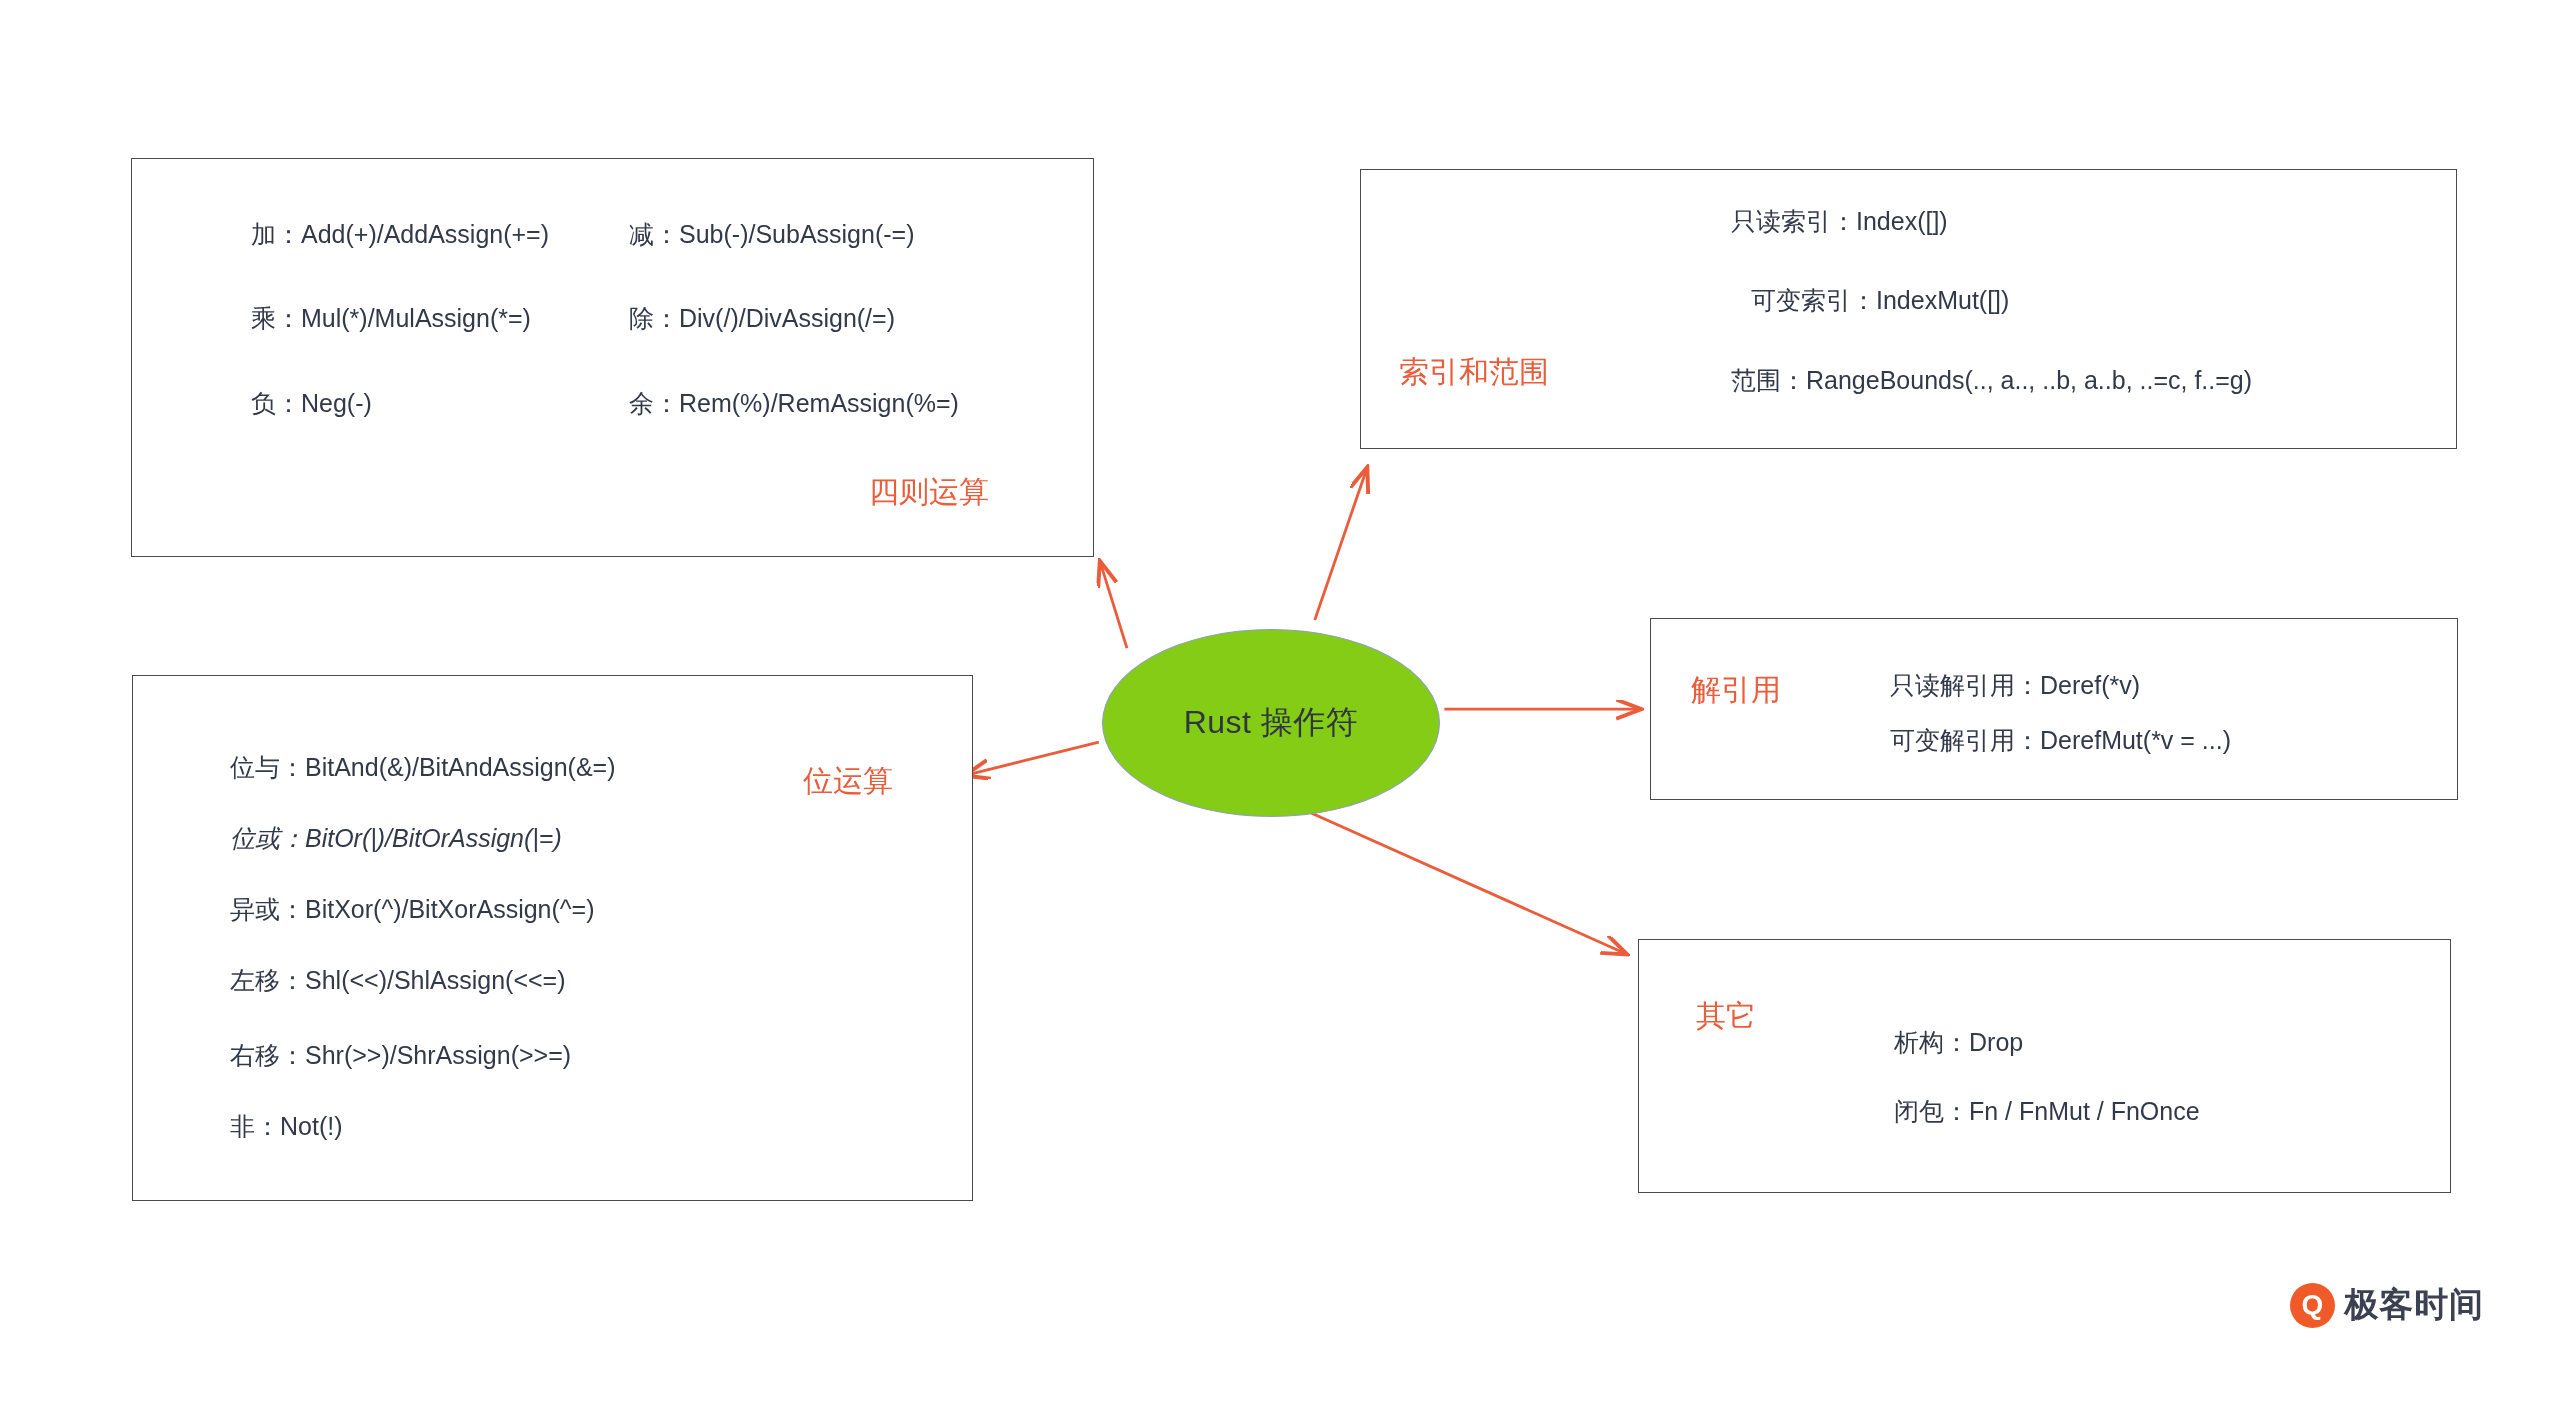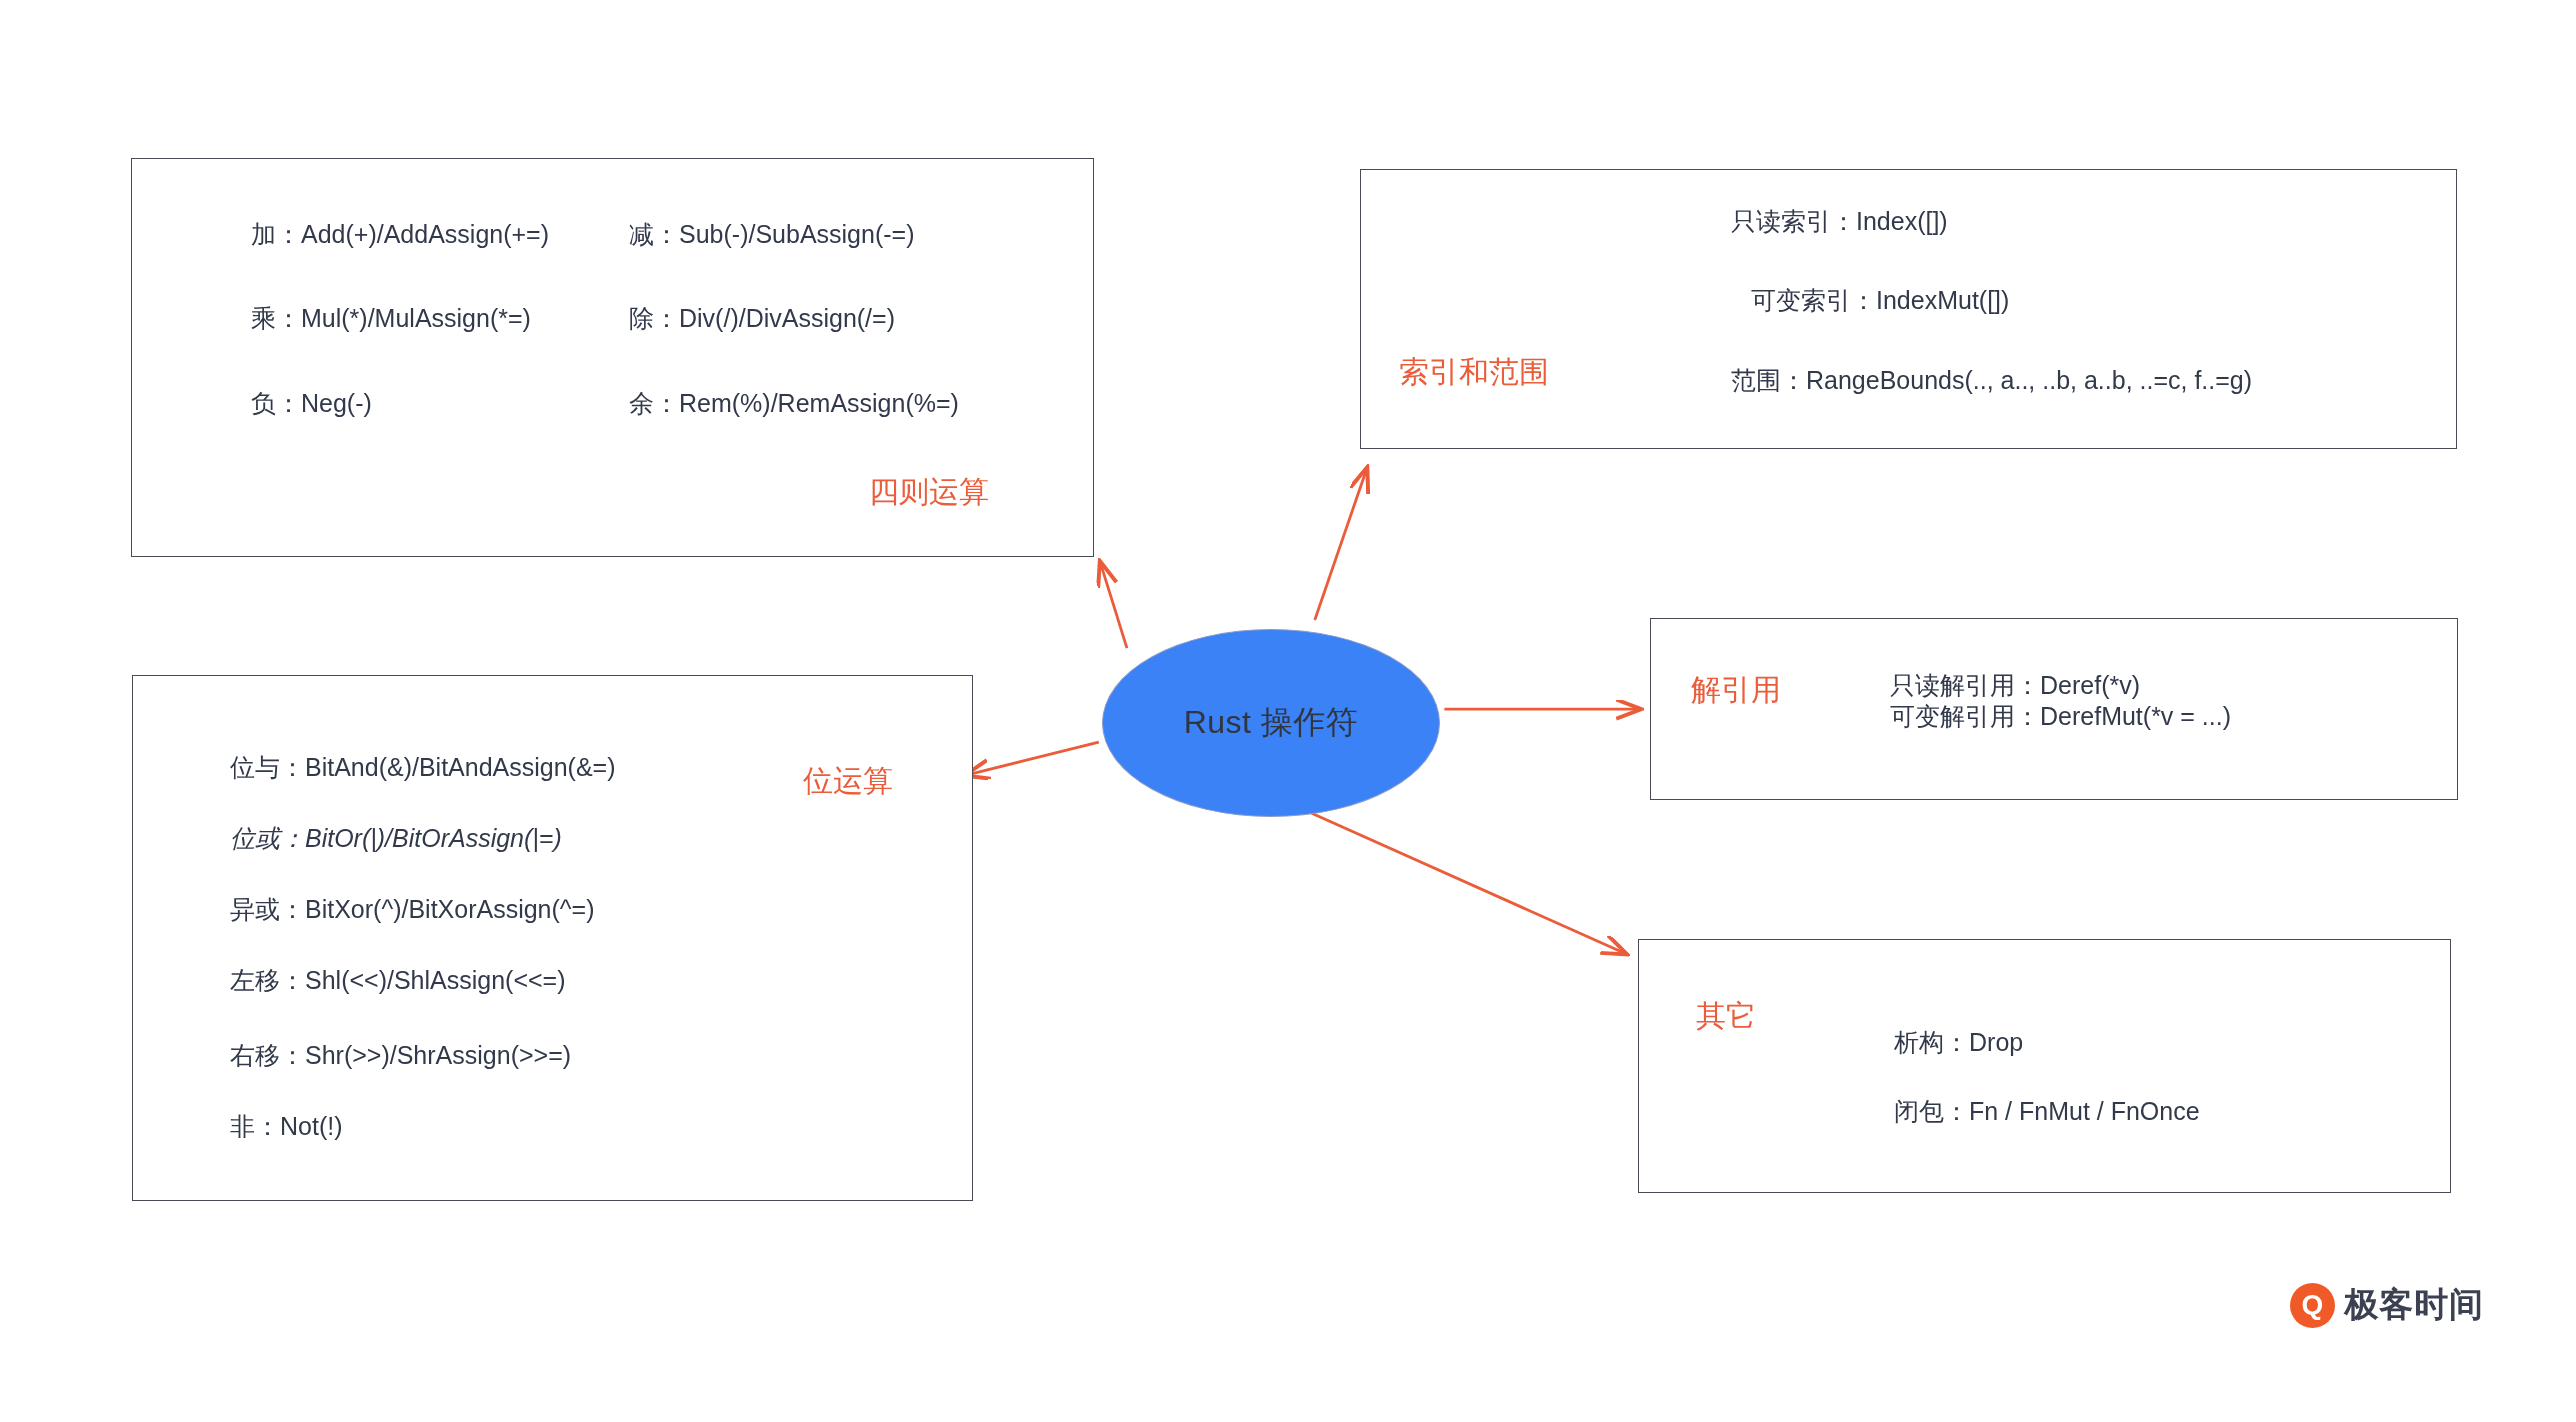--- a/index.html
+++ b/index.html
@@ -30,21 +30,21 @@
   }
   .box {
     position: absolute;
     border: 1.9px solid #4a4a55;
     background: #ffffff;
     box-sizing: border-box;
   }
   .center-node {
     position: absolute;
     border-radius: 50%;
-    background: #3b82f6;
+    background: #84cc16;
     border: 1.9px solid #8c9cc6;
     display: flex;
     align-items: center;
     justify-content: center;
     box-sizing: border-box;
   }
   .center-label {
     font-size: 32px;
     color: #2f3640;
     letter-spacing: 0.5px;
@@ -158,21 +158,21 @@
   <div id="label-bit" class="cat-label">位运算</div>
 
   <div id="box-index" class="box"></div>
   <div class="row" style="left:1731px; top:205px;">只读索引：Index([])</div>
   <div class="row" style="left:1731px; top:284px;margin-left:20px;">可变索引：IndexMut([])</div>
   <div class="row" style="left:1731px; top:364px;">范围：RangeBounds(.., a.., ..b, a..b, ..=c, f..=g)</div>
   <div id="label-index" class="cat-label">索引和范围</div>
 
   <div id="box-deref" class="box"></div>
   <div class="row" style="left:1890px; top:669px;">只读解引用：Deref(*v)</div>
-  <div class="row" style="left:1890px; top:700px;text-align:right;">可变解引用：DerefMut(*v = ...)</div>
+  <div class="row" style="left:1890px; top:724px;text-align:right;">可变解引用：DerefMut(*v = ...)</div>
   <div id="label-deref" class="cat-label">解引用</div>
 
   <div id="box-other" class="box"></div>
   <div class="row" style="left:1894px; top:1026px;">析构：Drop</div>
   <div class="row" style="left:1894px; top:1095px;">闭包：Fn / FnMut / FnOnce</div>
   <div id="label-other" class="cat-label">其它</div>
 
   <div id="watermark">
     <span class="wm-mark">Q</span>
     <span class="wm-text">极客时间</span>

